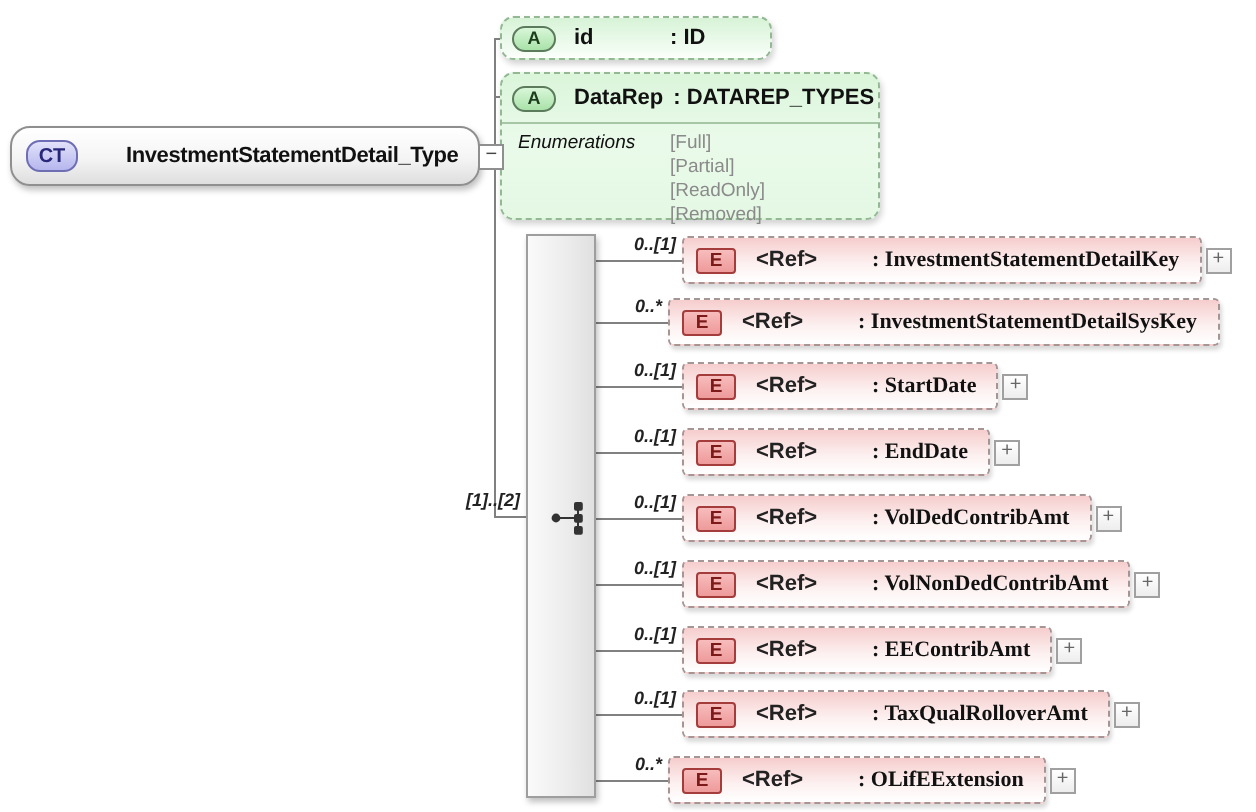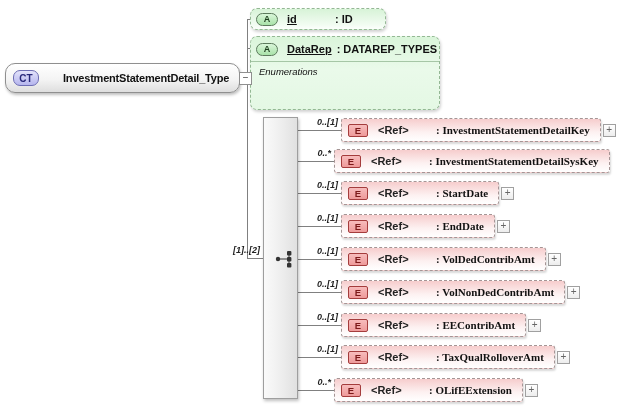--- a/index.html
+++ b/index.html
@@ -47,21 +47,21 @@
   .attr-dr {
     left:250px; top:36px; width:190px; height:74px;
     background:linear-gradient(to bottom,#daf5da 0%,#eafaea 45%,#e4f8e4 100%);
   }
   .a-badge {
     display:inline-flex; align-items:center; justify-content:center;
     width:22px; height:13px; margin-right:9px; border:1px solid #5c7a5c; border-radius:7px;
     background:linear-gradient(to bottom,#d9f6d9 0%,#a9e2a9 100%);
     color:#1c3c1c; font-size:9px; font-weight:bold; flex:0 0 auto;
   }
-  .attr-name { font-size:11px; font-weight:bold; color:#111;text-decoration:underline; }
+  .attr-name { font-size:11px; font-weight:bold; color:#111; }
   .attr-id .attr-name { width:48px; }
   .attr-type { font-size:11px; font-weight:bold; color:#111; }
   .dr-title { display:flex; align-items:center; height:24px; padding:0 8px 0 5px; }
   .dr-title .attr-name { margin-right:5px; }
   .dr-sep { position:absolute; left:0; right:0; top:24px; height:1px; background:#a6c6a6; }
   .dr-body { display:flex; padding:5px 20px 0 8px; }
   .enum-label { font-size:9.5px; font-style:italic; color:#111; width:76px; flex:0 0 auto; }
   .enum-vals { display:flex; flex-direction:column; }
   .enum-vals span { font-size:9.5px; color:#8a8a8a; line-height:12px; }
 
@@ -136,20 +136,26 @@
 
   <div class="attr-box attr-dr">
     <div class="dr-title">
       <span class="a-badge">A</span>
       <span class="attr-name">DataRep</span>
       <span class="attr-type">: DATAREP_TYPES</span>
     </div>
     <div class="dr-sep"></div>
     <div class="dr-body">
       <span class="enum-label">Enumerations</span>
+      <span class="enum-vals">
+        <span>[Full]</span>
+        <span>[Partial]</span>
+        <span>[ReadOnly]</span>
+        <span>[Removed]</span>
+      </span>
     </div>
   </div>
 
   <div class="seq-bar"></div>
   <div class="card-root">[1]..[2]</div>
   <svg class="seq-icon" width="24" height="18" viewBox="0 0 24 18">
     <line x1="4" y1="9" x2="15" y2="9" stroke="#333" stroke-width="1"></line>
     <line x1="15" y1="3" x2="15" y2="15" stroke="#333" stroke-width="1"></line>
     <circle cx="4" cy="9" r="2.2" fill="#333"></circle>
     <rect x="13" y="1" width="4.4" height="4.4" rx="1" fill="#333"></rect>

